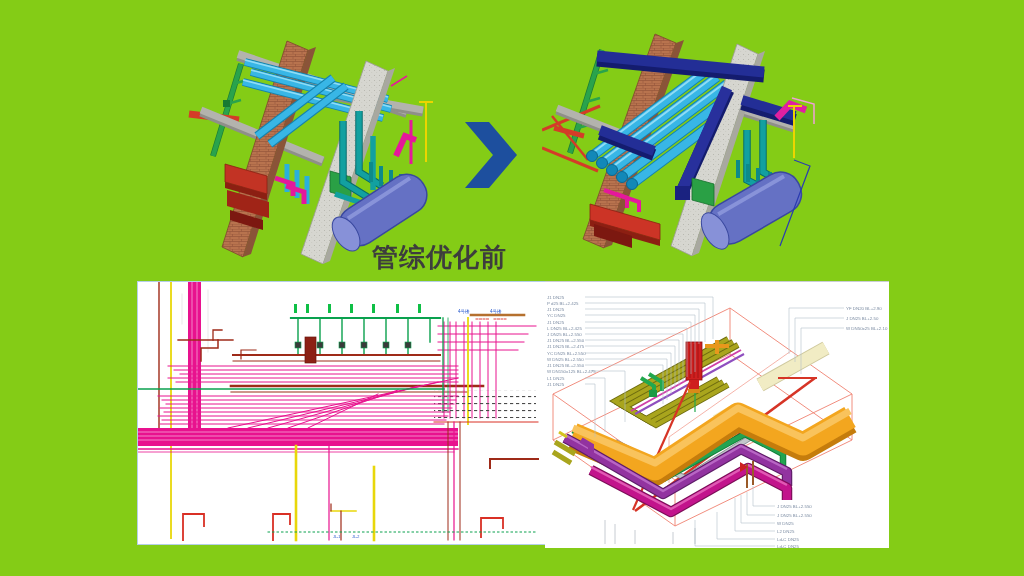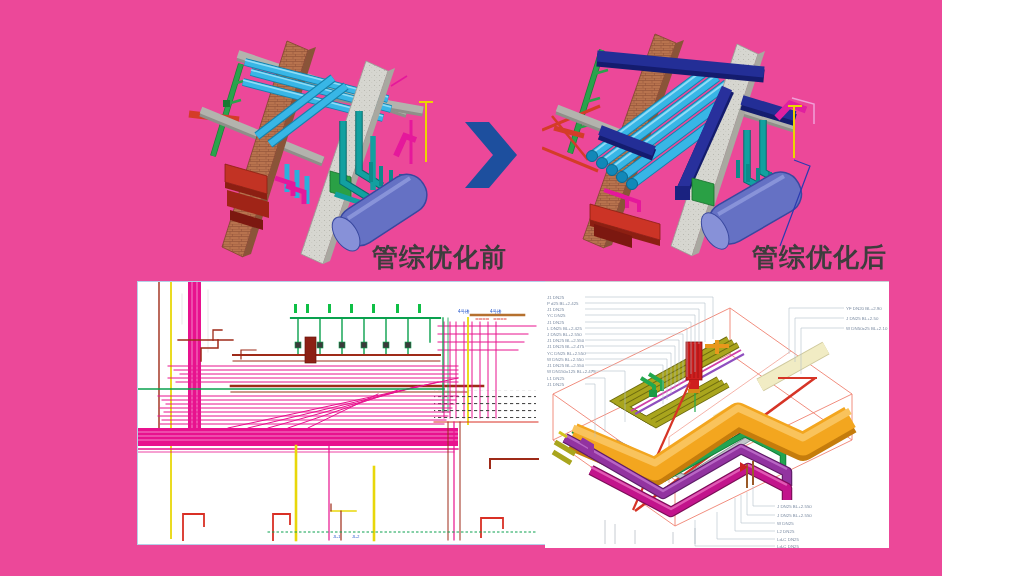--- a/index.html
+++ b/index.html
@@ -1,16 +1,16 @@
 <!DOCTYPE html>
 <html><head>
 <meta charset="utf-8">
 <style>
   html,body{margin:0;padding:0;background:#ffffff;}
-  #stage{position:relative;width:942px;height:576px;background:#ec4899;overflow:hidden;
+  #stage{position:relative;width:1024px;height:576px;background:#84cc16;overflow:hidden;
          font-family:"Liberation Sans", sans-serif;}
   .abs{position:absolute;}
   .caption{font-weight:700;font-size:26px;letter-spacing:1px;color:#3d3d3d;white-space:nowrap;}
   .panel{position:absolute;background:#ffffff;}
   #cad-panel{border:1px solid #b5cfe8;}
   #iso-panel{border-top:1px solid #c9ced4;}
   svg{display:block;}
   text{font-family:"Liberation Sans", sans-serif;}
 </style>
 </head>
@@ -265,21 +265,20 @@
 
     <g transform="rotate(-30 213 200)">
       <rect x="163" y="179" width="100" height="42" rx="20" fill="#6571c4" stroke="#39489f" stroke-width="1.5"></rect>
       <ellipse cx="167" cy="200" rx="11" ry="20" fill="#8791d8" stroke="#39489f" stroke-width="1"></ellipse>
       <path d="M178 187 H254" stroke="#98a2e2" stroke-width="4" opacity="0.7"></path>
     </g>
     <path d="M252 152 L268 158 L238 238" stroke="#2a3bb0" stroke-width="1.2" fill="none"></path>
   </svg>
 
   <div class="abs caption" style="left:372px;top:240px">管综优化前</div>
-  <div class="abs caption" style="left:752px;top:240px">管综优化后</div>
 
   <div id="cad-panel" class="panel" style="left:137px;top:281px;width:407px;height:262px">
     <svg width="407" height="262" viewBox="0 0 407 262">
       <defs>
         <pattern id="dashGrid" patternUnits="userSpaceOnUse" width="6" height="7">
           <rect x="0" y="2" width="3.2" height="1.1" fill="#4a4a4a"></rect>
         </pattern>
       </defs>
       <g fill="none" stroke-linecap="square">
 

